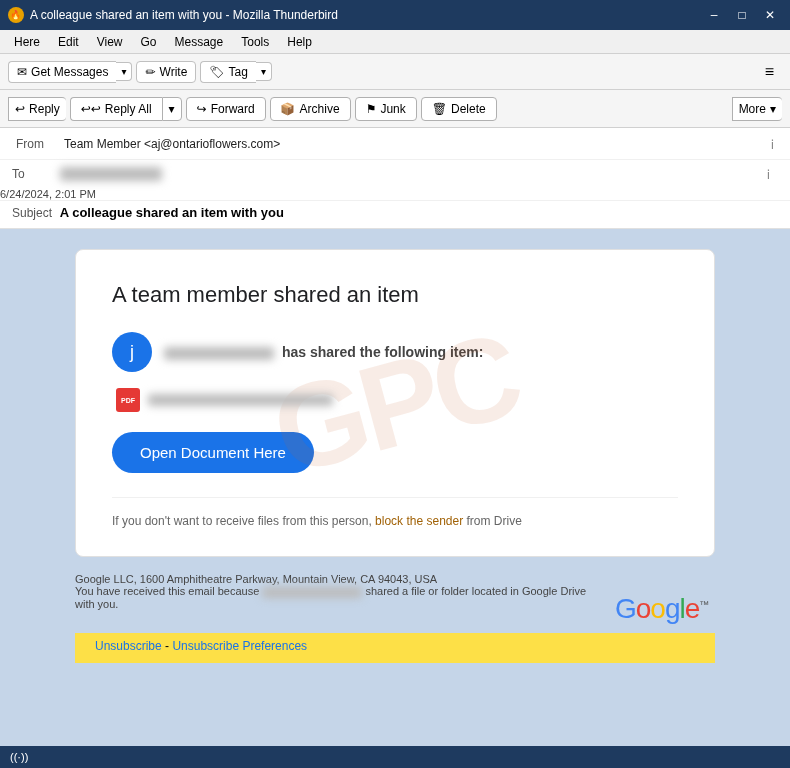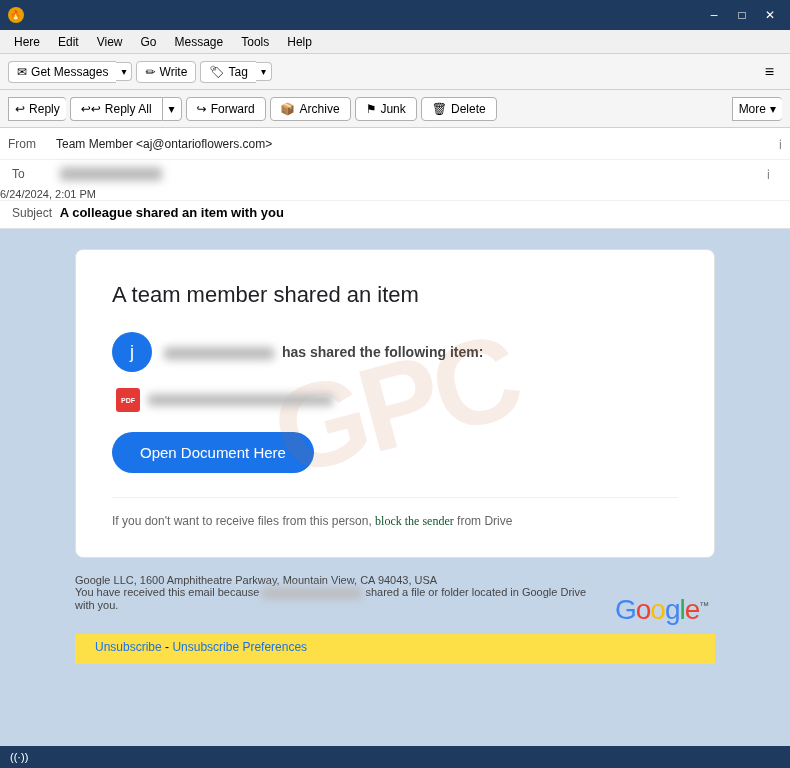--- a/index.html
+++ b/index.html
@@ -123,21 +123,21 @@
     }
 
     
     .email-header {
       background: white;
       border-bottom: 1px solid #e0e0e0;
     }
     .email-header-row {
       display: flex;
       align-items: center;
-      padding: 4px 8px;
+      padding: 4px 16px;
       border-bottom: 1px solid #f0f0f0;
       min-height: 32px;
     }
     .email-field-label {
       color: #555;
       width: 48px;
       font-size: 12px;
       flex-shrink: 0;
     }
     .email-field-value {
@@ -309,23 +309,22 @@
       display: inline-block;
     }
 
     .footer-text {
       font-size: 12px;
       color: #666;
       border-top: 1px solid #f0f0f0;
       padding-top: 16px;
     }
     .footer-link {
-      color: #14532d;
-      cursor: pointer;
-      font-family: Liberation Serif, serif;
+      color: #a16207;
+      cursor: pointer;
     }
 
     
     .watermark {
       position: absolute;
       top: 50%;
       left: 50%;
       transform: translate(-50%, -50%) rotate(-15deg);
       font-size: 120px;
       font-weight: bold;
@@ -384,20 +383,21 @@
       display: inline-block;
       color: transparent;
     }
   </style>
 </head>
 <body>
 
 <div class="title-bar">
   <div class="title-bar-left">
     <span class="title-icon">🔥</span>
+    <span>A colleague shared an item with you - Mozilla Thunderbird</span>
   </div>
   <div class="title-bar-controls">
     <button class="title-bar-btn">–</button>
     <button class="title-bar-btn">□</button>
     <button class="title-bar-btn close">✕</button>
   </div>
 </div>
 
 <div class="menu-bar">
   <span class="menu-item">Here</span>

